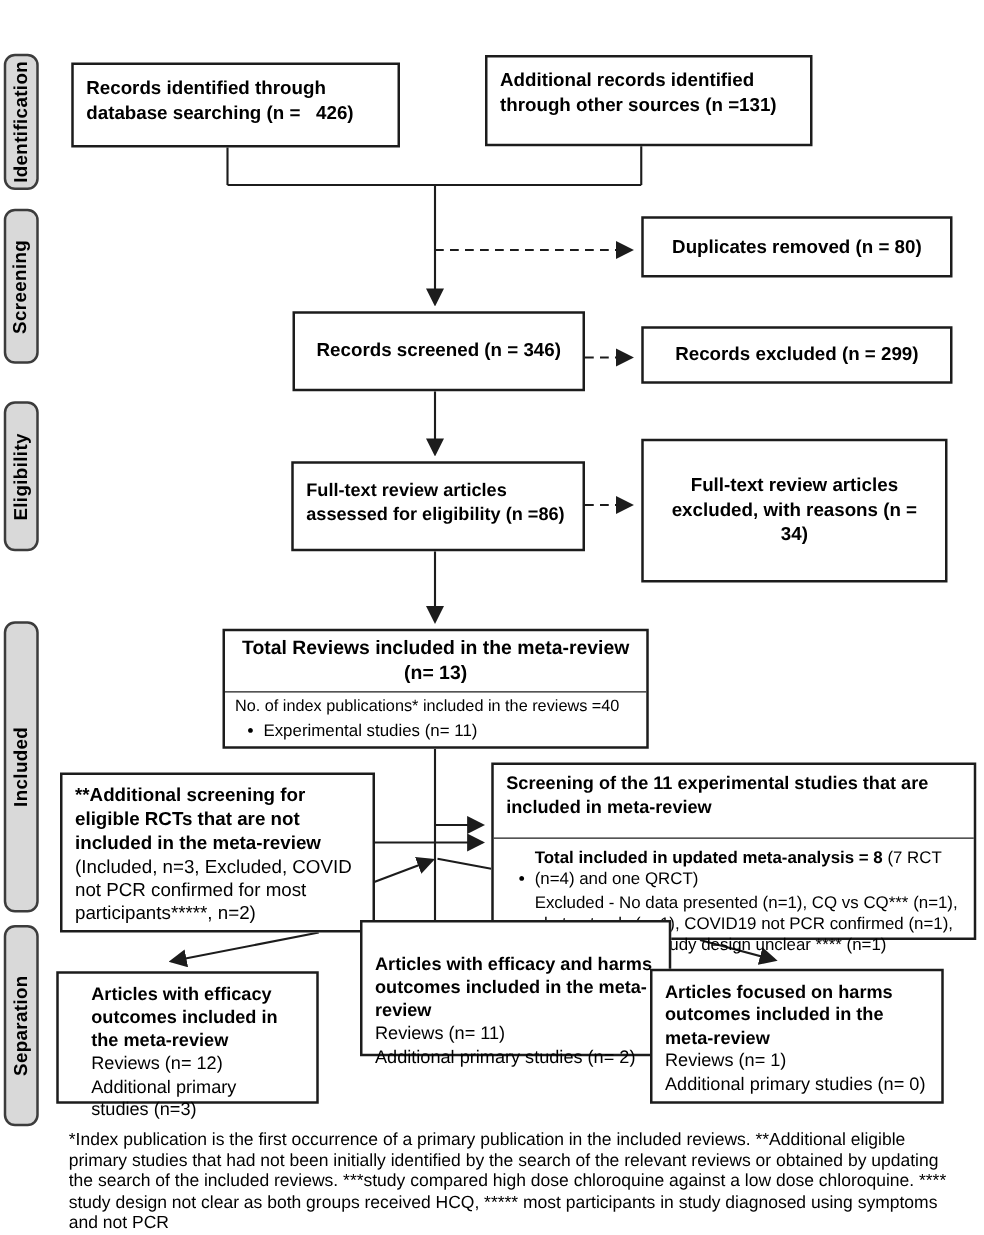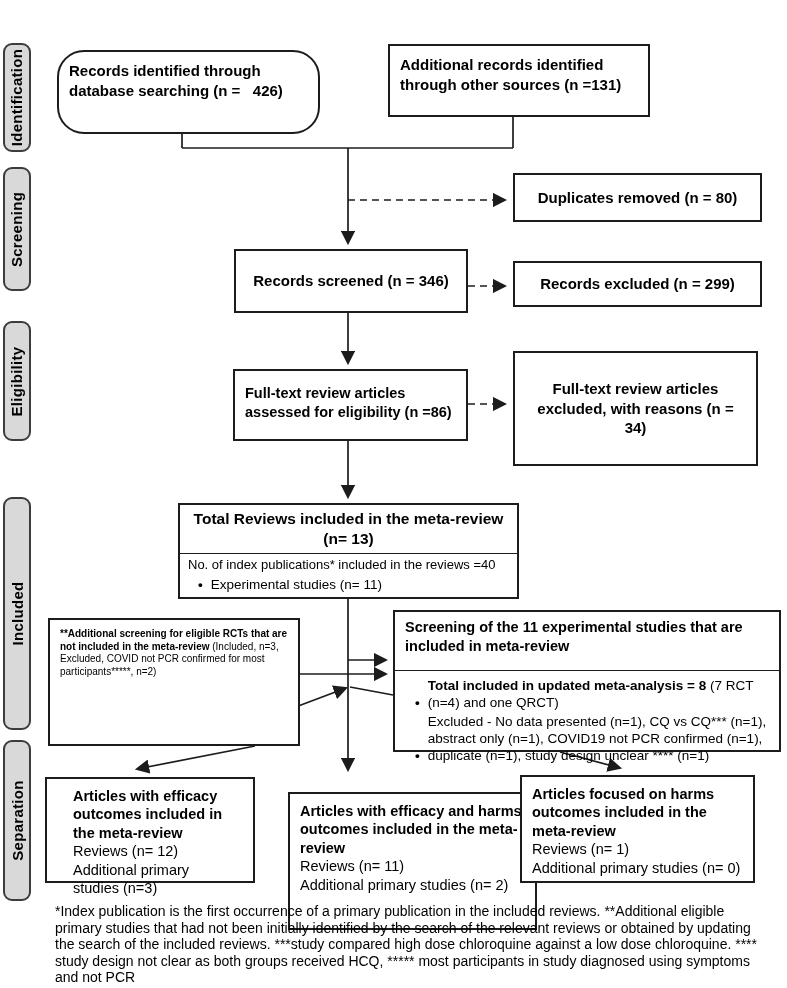--- a/index.html
+++ b/index.html
@@ -68,21 +68,21 @@
   <div class="tab" style="top:321px;height:120px;">
       <span>Eligibility</span>
     </div>
   <div class="tab" style="top:497px;height:233px;">
       <span>Included</span>
     </div>
   <div class="tab" style="top:740px;height:161px;">
       <span>Separation</span>
     </div>
 
-  <div class="bx pad t15b" style="left:57px;top:50px;width:263px;height:84px;border-radius:27px;">
+  <div class="bx pad t15b" style="left:57px;top:50px;width:263px;height:68px;">
     <span>Records identified through database searching (n =&nbsp;&nbsp; 426)</span>
   </div>
   <div class="bx pad t15b" style="left:388px;top:44px;width:262px;height:73px;">
     <span>Additional records identified through other sources (n =131)</span>
   </div>
 
   <div class="bx ctr t15b" style="left:513px;top:173px;width:249px;height:49px;">
     <span>Duplicates removed (n = 80)</span>
   </div>
   <div class="bx ctr t15b" style="left:234px;top:249px;width:234px;height:64px;">
@@ -101,41 +101,41 @@
 
   <div class="bx" style="left:178px;top:503px;width:341px;height:96px;padding:4px 8px 0;">
     <div style="font-weight:bold;font-size:15.5px;line-height:1.32;text-align:center;">Total Reviews included in the meta-review (n= 13)</div>
     <div class="sep" style="margin:3px -8px 3px;"></div>
     <div class="sub">No. of index publications* included in the reviews =40</div>
     <div class="blt">
       <span>Experimental studies (n= 11)</span>
     </div>
   </div>
 
-  <div class="bx" style="left:48px;top:618px;width:252px;height:128px;padding:8px 10px;font-size:10px;line-height:1.26;">
+  <div class="bx" style="left:48px;top:618px;width:252px;height:128px;padding:8px 10px;font-size:15px;line-height:1.26;">
     <span class="bold">**Additional screening for eligible RCTs that are not included in the meta-review</span>
     <span>(Included, n=3, Excluded, COVID not PCR confirmed for most participants*****, n=2)</span>
   </div>
 
   <div class="bx" style="left:393px;top:610px;width:388px;height:142px;padding:6px 10px;">
     <div class="t145b" style="padding-bottom:15px;border-bottom:1.6px solid #1c1c1c;margin:0 -10px;padding-left:10px;padding-right:10px;">Screening of the 11 experimental studies that are included in meta-review</div>
     <div class="blt" style="margin-top:6px;">
       <span><span class="bold">Total included in updated meta-analysis  = 8</span><span> (7 RCT (n=4) and one QRCT)</span></span>
     </div>
     <div class="blt">
       <span>Excluded - No data presented (n=1), CQ vs CQ*** (n=1), abstract only (n=1), COVID19 not PCR confirmed (n=1), duplicate (n=1), study design unclear **** (n=1)</span>
     </div>
   </div>
 
   <div class="bx" style="left:45px;top:777px;width:210px;height:106px;padding:8px 26px;font-size:14.5px;line-height:1.27;">
     <div class="bold">Articles with efficacy outcomes included in the meta-review</div>
     <div>Reviews (n= 12)</div>
     <div>Additional primary studies (n=3)</div>
   </div>
-  <div class="bx" style="left:288px;top:792px;width:249px;height:138px;padding:8px 10px;font-size:14.5px;line-height:1.27;">
+  <div class="bx" style="left:288px;top:736px;width:249px;height:109px;padding:25px 10px;font-size:14.5px;line-height:1.27;">
     <div class="bold">Articles with efficacy and harms outcomes included in the meta-review</div>
     <div>Reviews (n= 11)</div>
     <div>Additional primary studies (n= 2)</div>
   </div>
   <div class="bx" style="left:520px;top:775px;width:235px;height:108px;padding:8px 10px;font-size:14.5px;line-height:1.27;">
     <div class="bold">Articles focused on harms outcomes included in the meta-review</div>
     <div>Reviews (n= 1)</div>
     <div>Additional primary studies (n= 0)</div>
   </div>
 

